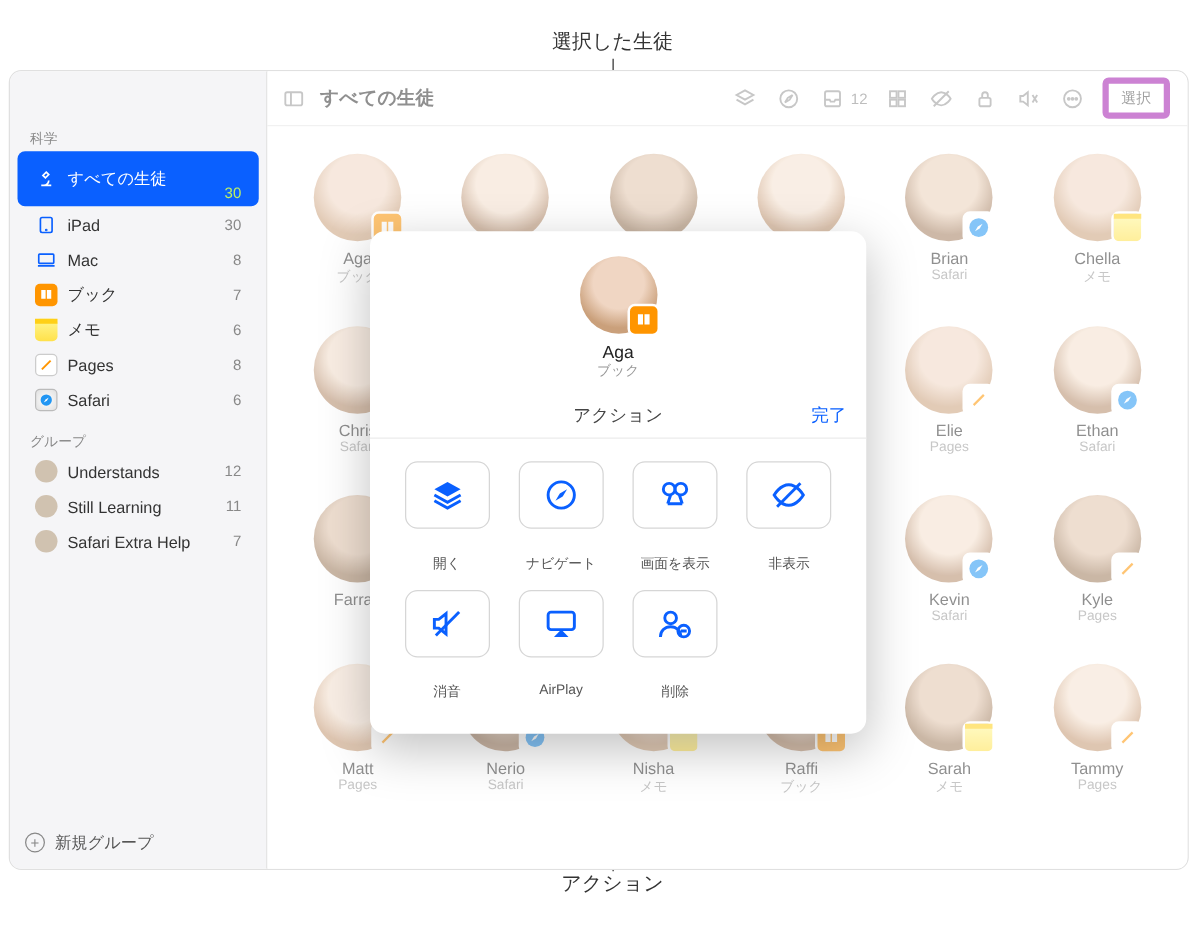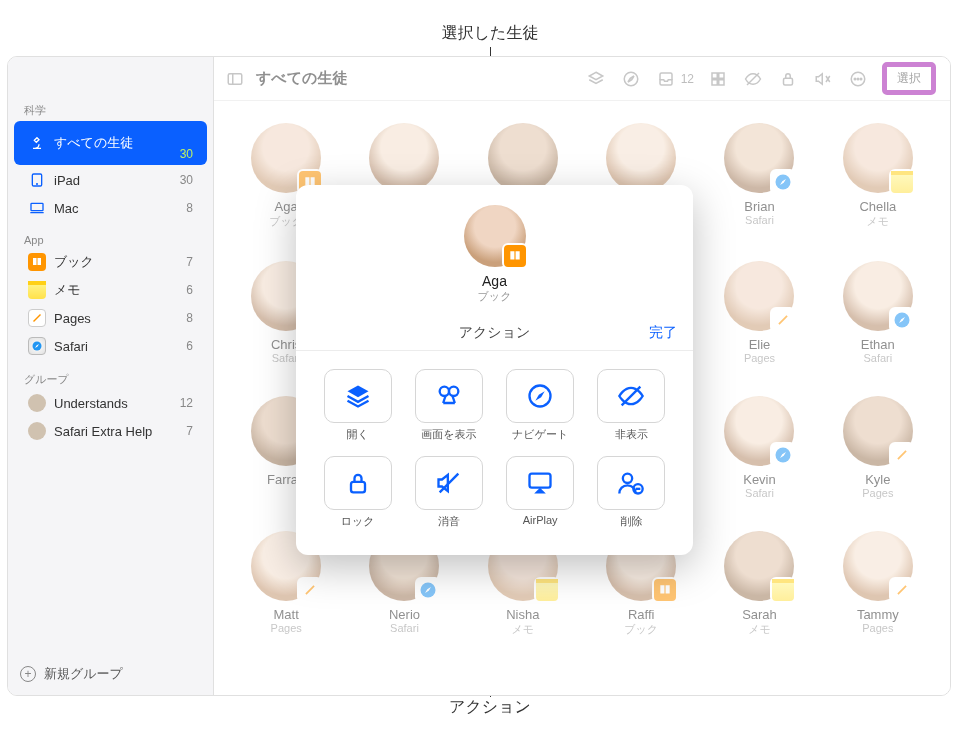--- a/index.html
+++ b/index.html
@@ -246,21 +246,21 @@
   }
 
   .actions {
     display:grid;
     grid-template-columns: repeat(4, 1fr);
     gap: 14px 12px;
     padding: 18px 22px 6px;
   }
   .action {
     display:flex; flex-direction:column; align-items:center;
-    gap:4px;
+    gap:20px;
   }
   .act-btn {
     width: 68px; height: 54px;
     border:1px solid #d6d6d6;
     border-radius: 10px;
     display:flex;align-items:center;justify-content:center;
     color:#0a60ff;
   }
   .act-label { font-size:11px; color:#555; }
 
@@ -322,21 +322,20 @@
       <span class="sb-icon">
         <svg width="16" height="16" viewBox="0 0 24 24" fill="none" stroke="#0a60ff" stroke-width="2">
             <rect x="3" y="5" width="18" height="11" rx="1"></rect>
             <path d="M2 19h20"></path>
           </svg>
       </span>
       <span>Mac</span>
       <span class="count">8</span>
     </div>
 
-    <div class="sb-section-title" style="margin-top:8px">App</div>
     <div class="sb-item">
       <span class="app-icon app-books">
         <svg width="12" height="12" viewBox="0 0 24 24" fill="#fff">
             <path d="M4 4h7v14H4zM13 4h7v14h-7z"></path>
           </svg>
       </span>
       <span>ブック</span>
       <span class="count">7</span>
     </div>
     <div class="sb-item">
@@ -362,20 +361,25 @@
       </span>
       <span>Safari</span>
       <span class="count">6</span>
     </div>
 
     <div class="sb-section-title" style="margin-top:8px">グループ</div>
     <div class="sb-item">
       <span class="group-avatar"></span>
       <span>Understands</span>
       <span class="count">12</span>
+    </div>
+    <div class="sb-item">
+      <span class="group-avatar"></span>
+      <span>Still Learning</span>
+      <span class="count">11</span>
     </div>
     <div class="sb-item">
       <span class="group-avatar"></span>
       <span>Safari Extra Help</span>
       <span class="count">7</span>
     </div>
 
     <div class="sb-footer">
       <span class="plus">+</span>
       <span>新規グループ</span>
@@ -699,60 +703,49 @@
                 <path d="M3 16l9 5 9-5" fill="none" stroke="#0a60ff" stroke-width="2"></path>
               </svg>
             </span>
     </div>
     <div class="act-label">開く</div>
         </div>
         <div class="action">
     <div class="act-btn">
       <span>
               <svg width="28" height="28" viewBox="0 0 24 24" fill="none" stroke="#0a60ff" stroke-width="2">
-                <circle cx="8" cy="8" r="4"></circle>
-                <circle cx="16" cy="8" r="4"></circle>
-                <path d="M9 12l-2 6M15 12l2 6M7 18h10"></path>
-              </svg>
-            </span>
-    </div>
-    <div class="act-label">画面を表示</div>
+                <circle cx="12" cy="12" r="9"></circle>
+                <path d="M8 16l3-5 5-3-3 5z" fill="#0a60ff" stroke="none"></path>
+              </svg>
+            </span>
+    </div>
+    <div class="act-label">ナビゲート</div>
         </div>
         <div class="action">
     <div class="act-btn">
       <span>
               <svg width="28" height="28" viewBox="0 0 24 24" fill="none" stroke="#0a60ff" stroke-width="2">
-                <circle cx="12" cy="12" r="9"></circle>
-                <path d="M8 16l3-5 5-3-3 5z" fill="#0a60ff" stroke="none"></path>
-              </svg>
-            </span>
-    </div>
-    <div class="act-label">ナビゲート</div>
+                <circle cx="8" cy="8" r="4"></circle>
+                <circle cx="16" cy="8" r="4"></circle>
+                <path d="M9 12l-2 6M15 12l2 6M7 18h10"></path>
+              </svg>
+            </span>
+    </div>
+    <div class="act-label">画面を表示</div>
         </div>
         <div class="action">
     <div class="act-btn">
       <span>
               <svg width="28" height="28" viewBox="0 0 24 24" fill="none" stroke="#0a60ff" stroke-width="2">
                 <path d="M2 12s4-7 10-7 10 7 10 7-4 7-10 7-10-7-10-7z"></path>
                 <path d="M4 20L20 4"></path>
               </svg>
             </span>
     </div>
     <div class="act-label">非表示</div>
-        </div>
-        <div class="action">
-    <div class="act-btn">
-      <span>
-              <svg width="28" height="28" viewBox="0 0 24 24" fill="none" stroke="#0a60ff" stroke-width="2">
-                <rect x="6" y="11" width="12" height="9" rx="2"></rect>
-                <path d="M9 11V8a3 3 0 0 1 6 0v3"></path>
-              </svg>
-            </span>
-    </div>
-    <div class="act-label">ロック</div>
         </div>
         <div class="action">
     <div class="act-btn">
       <span>
               <svg width="28" height="28" viewBox="0 0 24 24" fill="none" stroke="#0a60ff" stroke-width="2">
                 <path d="M11 5L6 9H3v6h3l5 4z"></path>
                 <path d="M4 20L20 4"></path>
               </svg>
             </span>
     </div>

